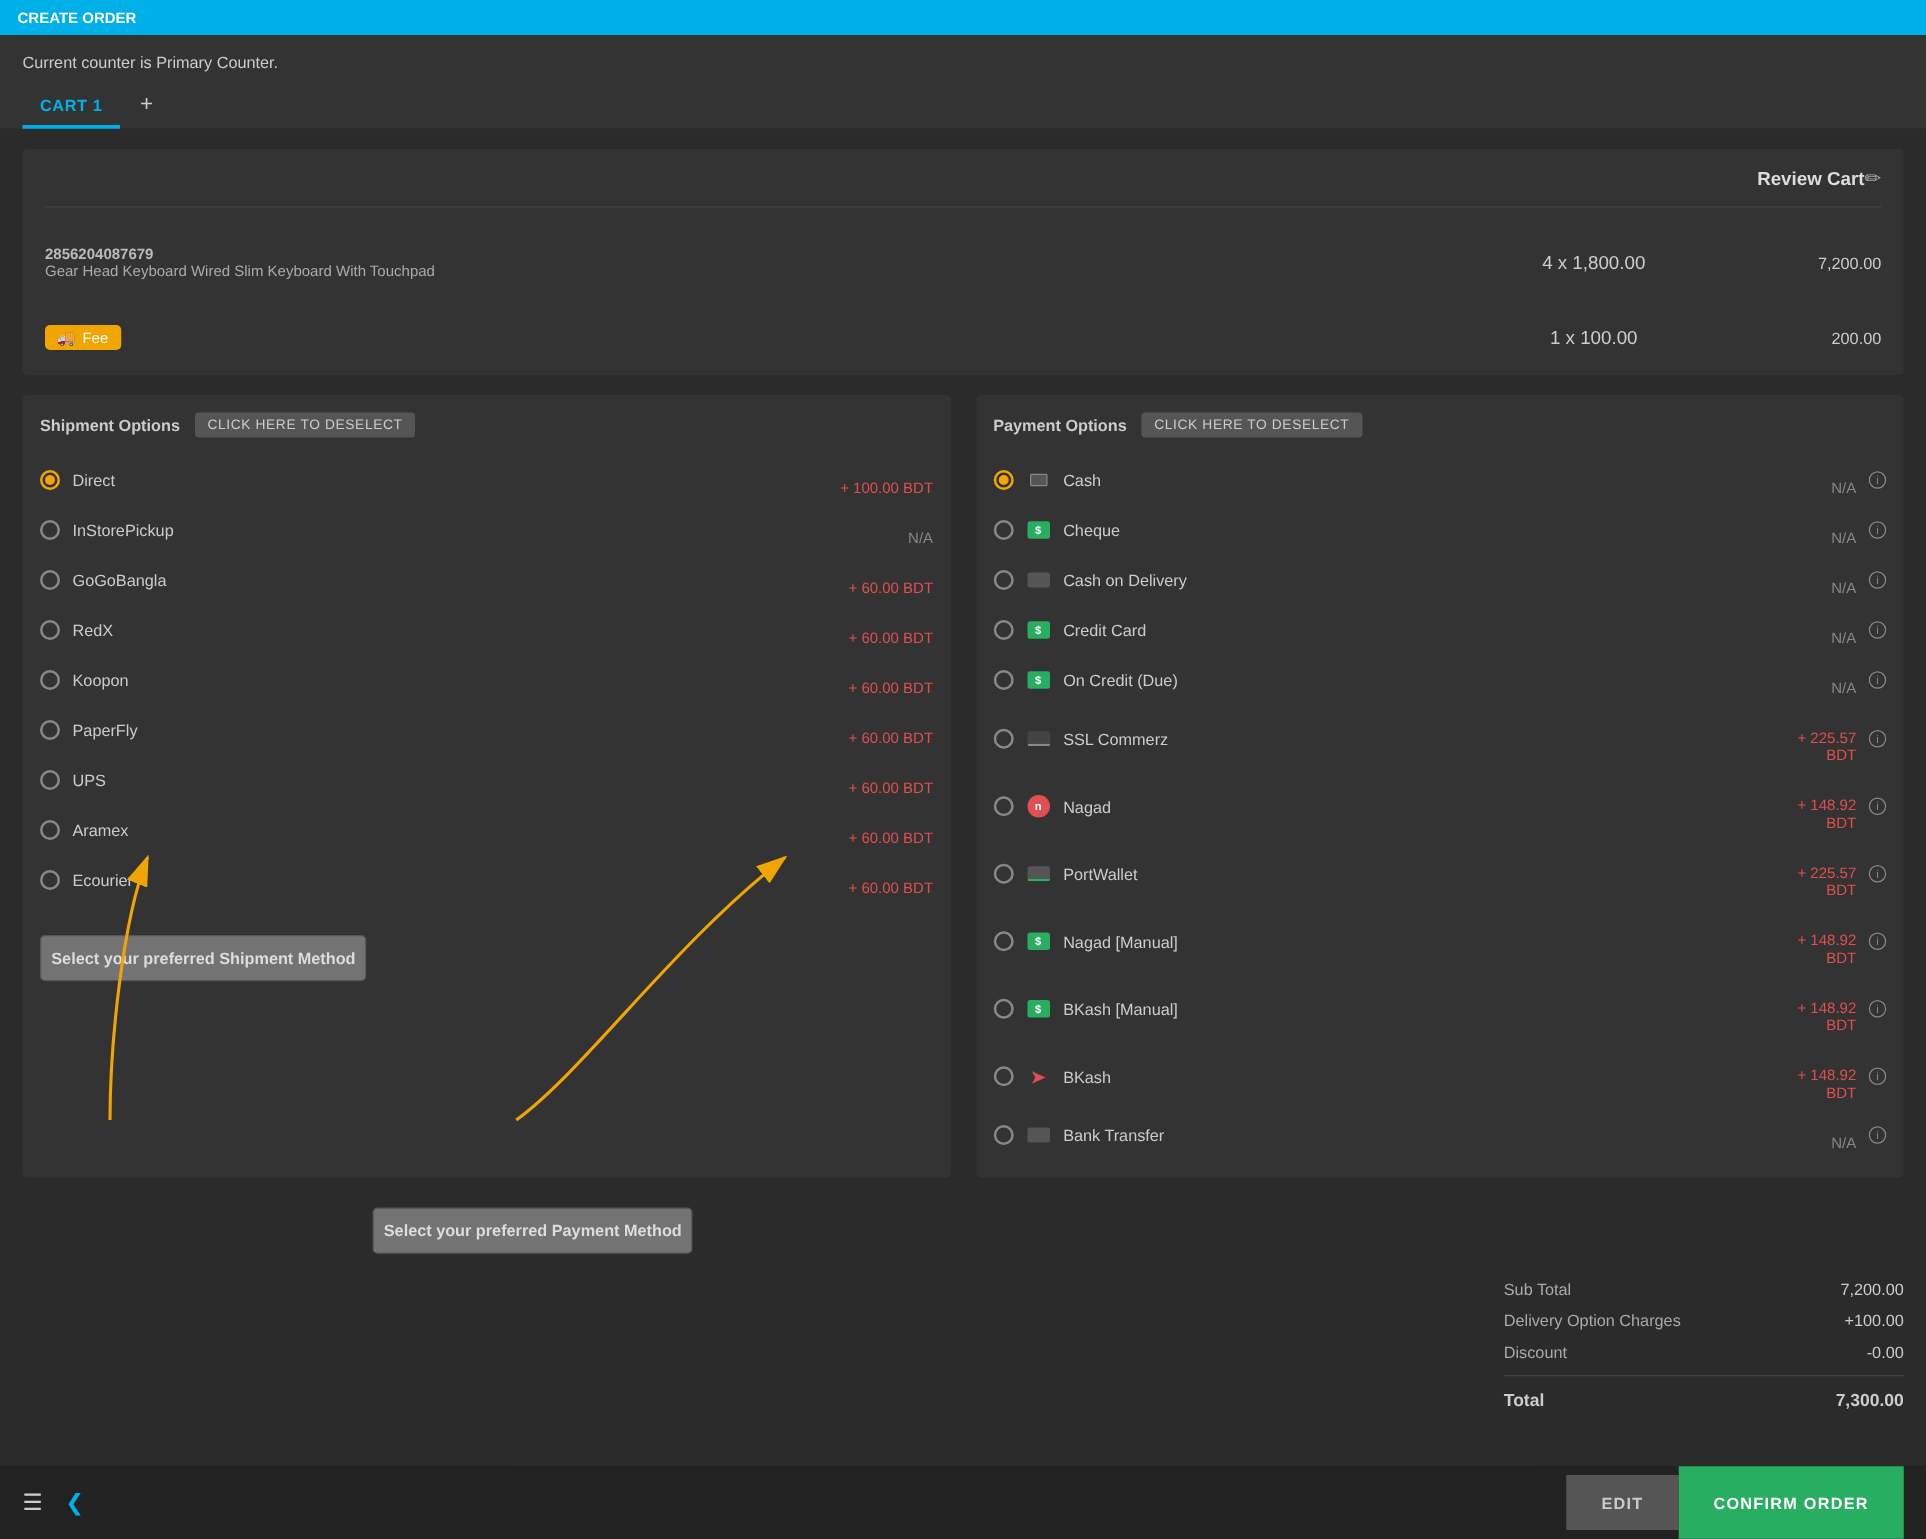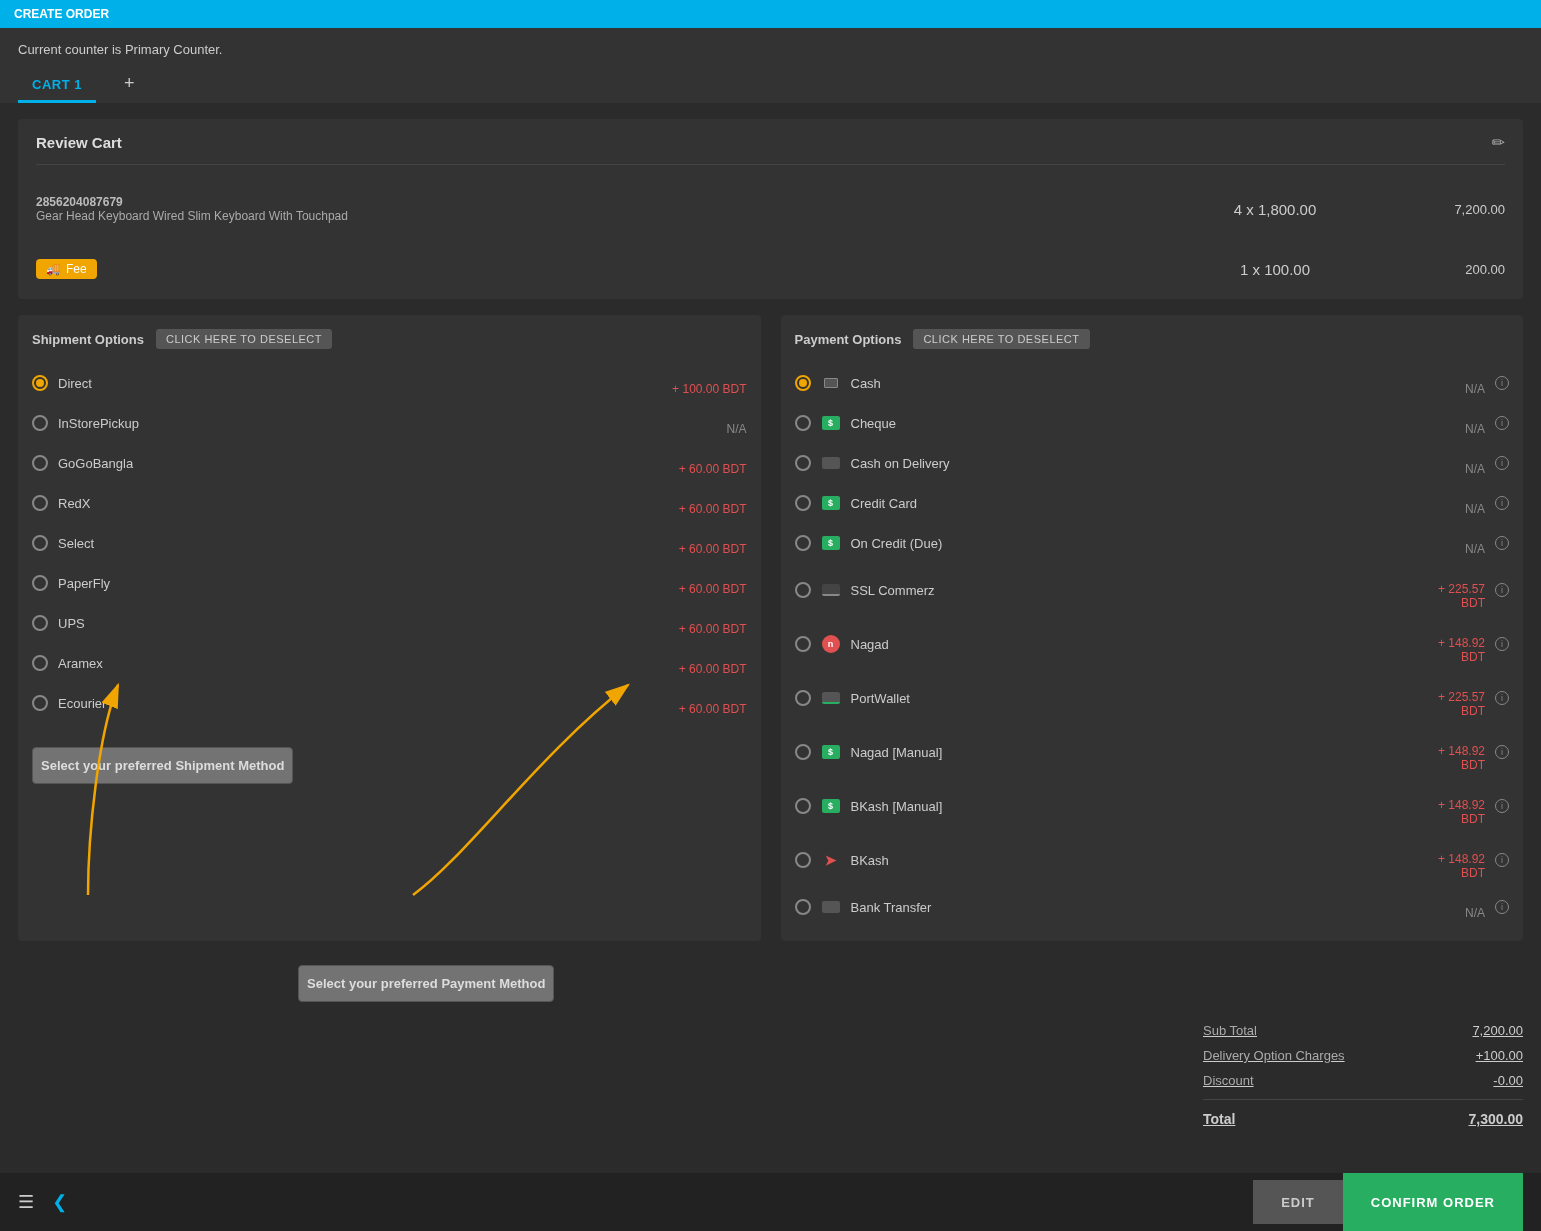--- a/index.html
+++ b/index.html
@@ -33,21 +33,21 @@
       font-size: 13px;
     }
     .sub-header-text {
       margin-bottom: 12px;
     }
 
     
     .tabs {
       display: flex;
       align-items: flex-start;
-      gap: 20px;
+      gap: 8px;
     }
     .tab {
       background: none;
       color: #ccc;
       border: none;
       border-bottom: 3px solid transparent;
       padding: 8px 14px;
       font-size: 13px;
       font-weight: bold;
       cursor: pointer;
@@ -75,21 +75,21 @@
 
     
     .review-cart {
       background: #333;
       border-radius: 4px;
       padding: 14px 18px;
       margin-bottom: 16px;
     }
     .review-cart-header {
       display: flex;
-      justify-content: space-between;
+      justify-content: flex-end;
       align-items: center;
       margin-bottom: 12px;
     }
     .review-cart-title {
       font-size: 15px;
       color: #ddd;
       font-weight: bold;
     }
     .edit-icon {
       color: #aaa;
@@ -303,21 +303,20 @@
     }
 
     
     .summary-section {
       display: flex;
       justify-content: flex-end;
       margin-top: 16px;
     }
     .summary-table {
       width: 320px;
-      text-decoration: underline;
     }
     .summary-row {
       display: flex;
       justify-content: space-between;
       padding: 5px 0;
     }
     .summary-label {
       color: #aaa;
       font-size: 13px;
     }
@@ -489,21 +488,21 @@
             <span class="radio-label">GoGoBangla</span>
             <span class="radio-price">+ 60.00 BDT</span>
           </li>
           <li class="radio-item">
             <div class="radio-circle"></div>
             <span class="radio-label">RedX</span>
             <span class="radio-price">+ 60.00 BDT</span>
           </li>
           <li class="radio-item">
             <div class="radio-circle"></div>
-            <span class="radio-label">Select</span>
+            <span class="radio-label">Koopon</span>
             <span class="radio-price">+ 60.00 BDT</span>
           </li>
           <li class="radio-item">
             <div class="radio-circle"></div>
             <span class="radio-label">PaperFly</span>
             <span class="radio-price">+ 60.00 BDT</span>
           </li>
           <li class="radio-item">
             <div class="radio-circle"></div>
             <span class="radio-label">UPS</span>

